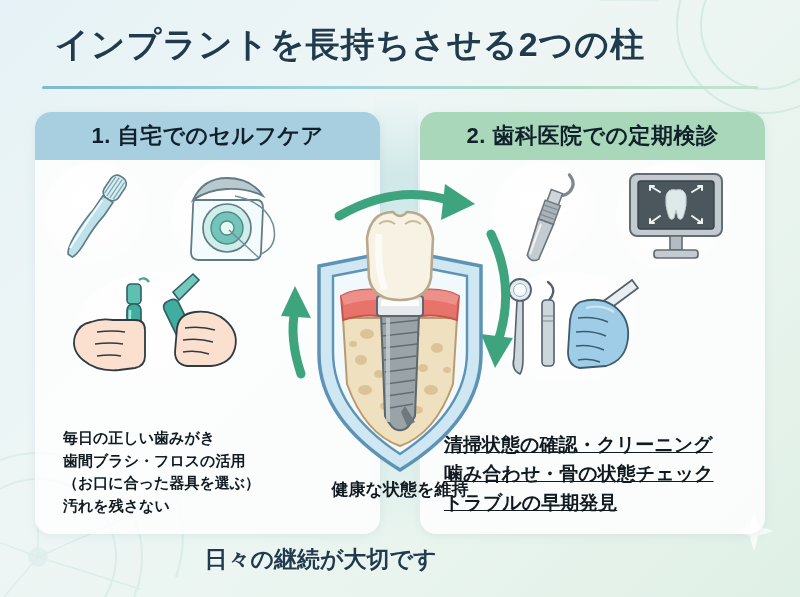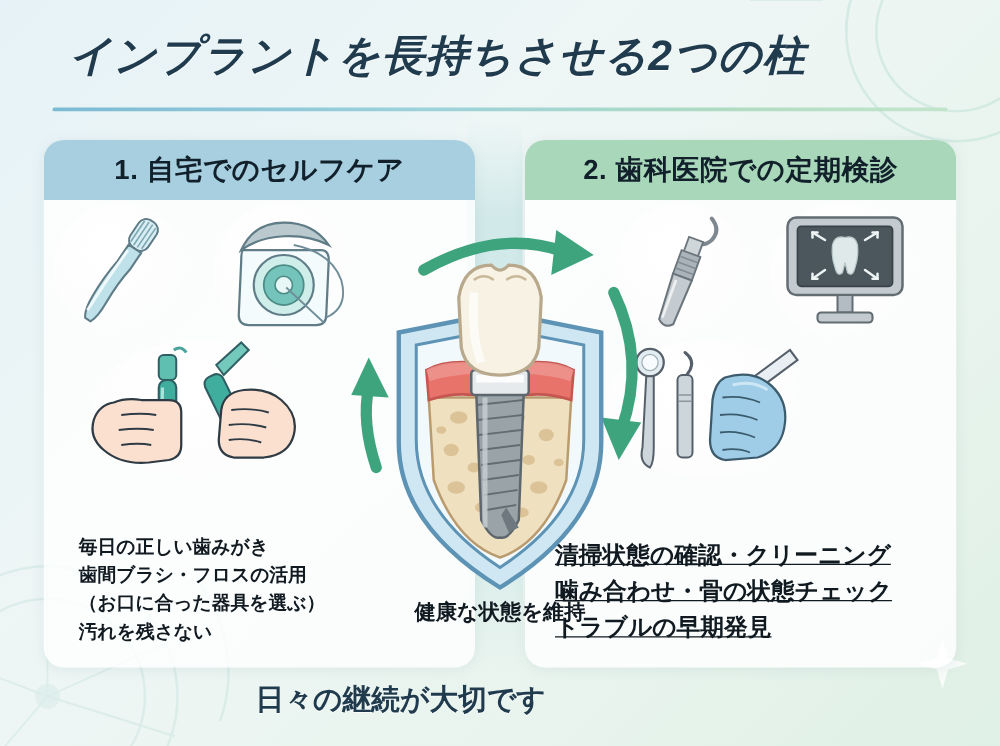--- a/index.html
+++ b/index.html
@@ -23,21 +23,20 @@
   .centerband {
     position:absolute; left:374px; top:96px; width:44px; height:440px;
     background:linear-gradient(180deg,rgba(200,230,230,.0) 0%,rgba(185,222,223,.55) 18%,rgba(190,226,226,.5) 70%,rgba(205,233,232,.0) 100%);
   }
 
   
   .title {
     position:absolute; top:22px; left:0; width:700px; text-align:center;
     font-size:34px; font-weight:bold; color:#1f3b4d; letter-spacing:1px;
     text-shadow:0 1px 0 rgba(255,255,255,.8);
-    font-style:italic;
   }
   .title-rule {
     position:absolute; top:86px; left:42px; width:716px; height:3px;
     background:linear-gradient(90deg,#6fb4cf 0%,#93cdd9 40%,#a9d8bd 75%,#bfe3c9 100%);
     border-radius:2px; opacity:.9;
   }
 
   
   .panel {
     position:absolute; top:112px; height:422px;

